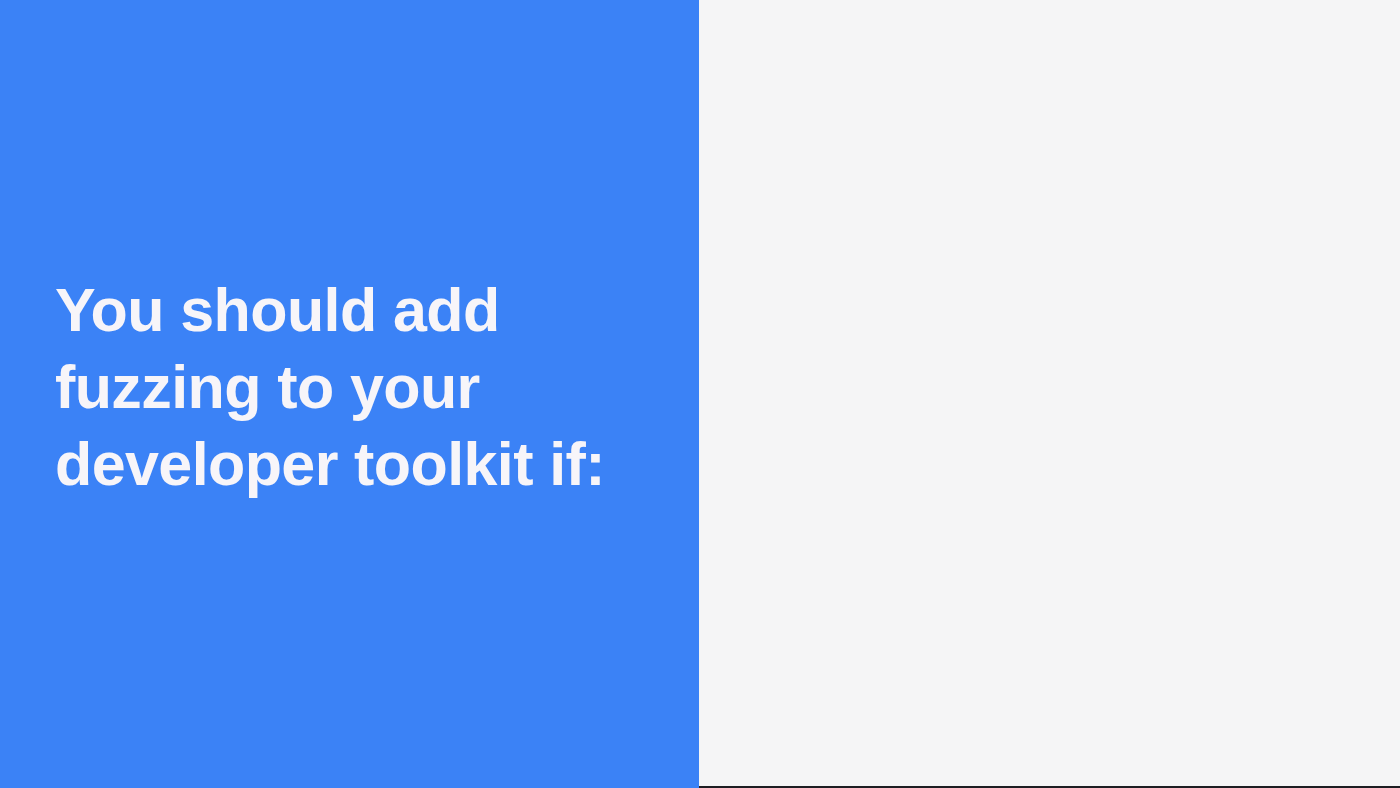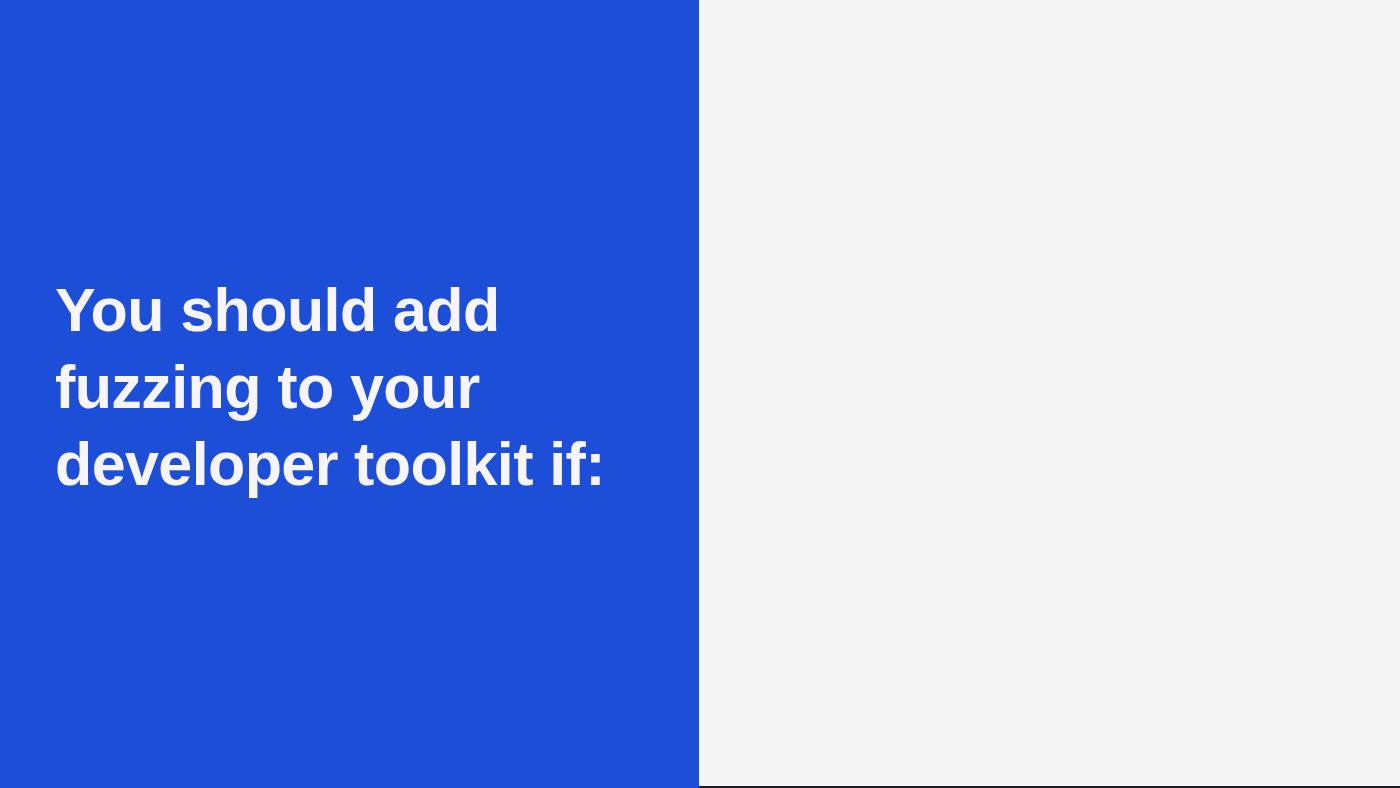--- a/index.html
+++ b/index.html
@@ -22,21 +22,21 @@
     display: flex;
     box-sizing: border-box;
   }
 
   
   .panel-left {
     position: relative;
     width: 699px;
     height: 788px;
     flex: 0 0 699px;
-    background: #1d4ed8;
+    background: #3b82f6;
     box-sizing: border-box;
     overflow: hidden;
   }
 
   .heading-block {
     position: absolute;
     left: 55px;
     top: 272px;
     width: 610px;
   }

